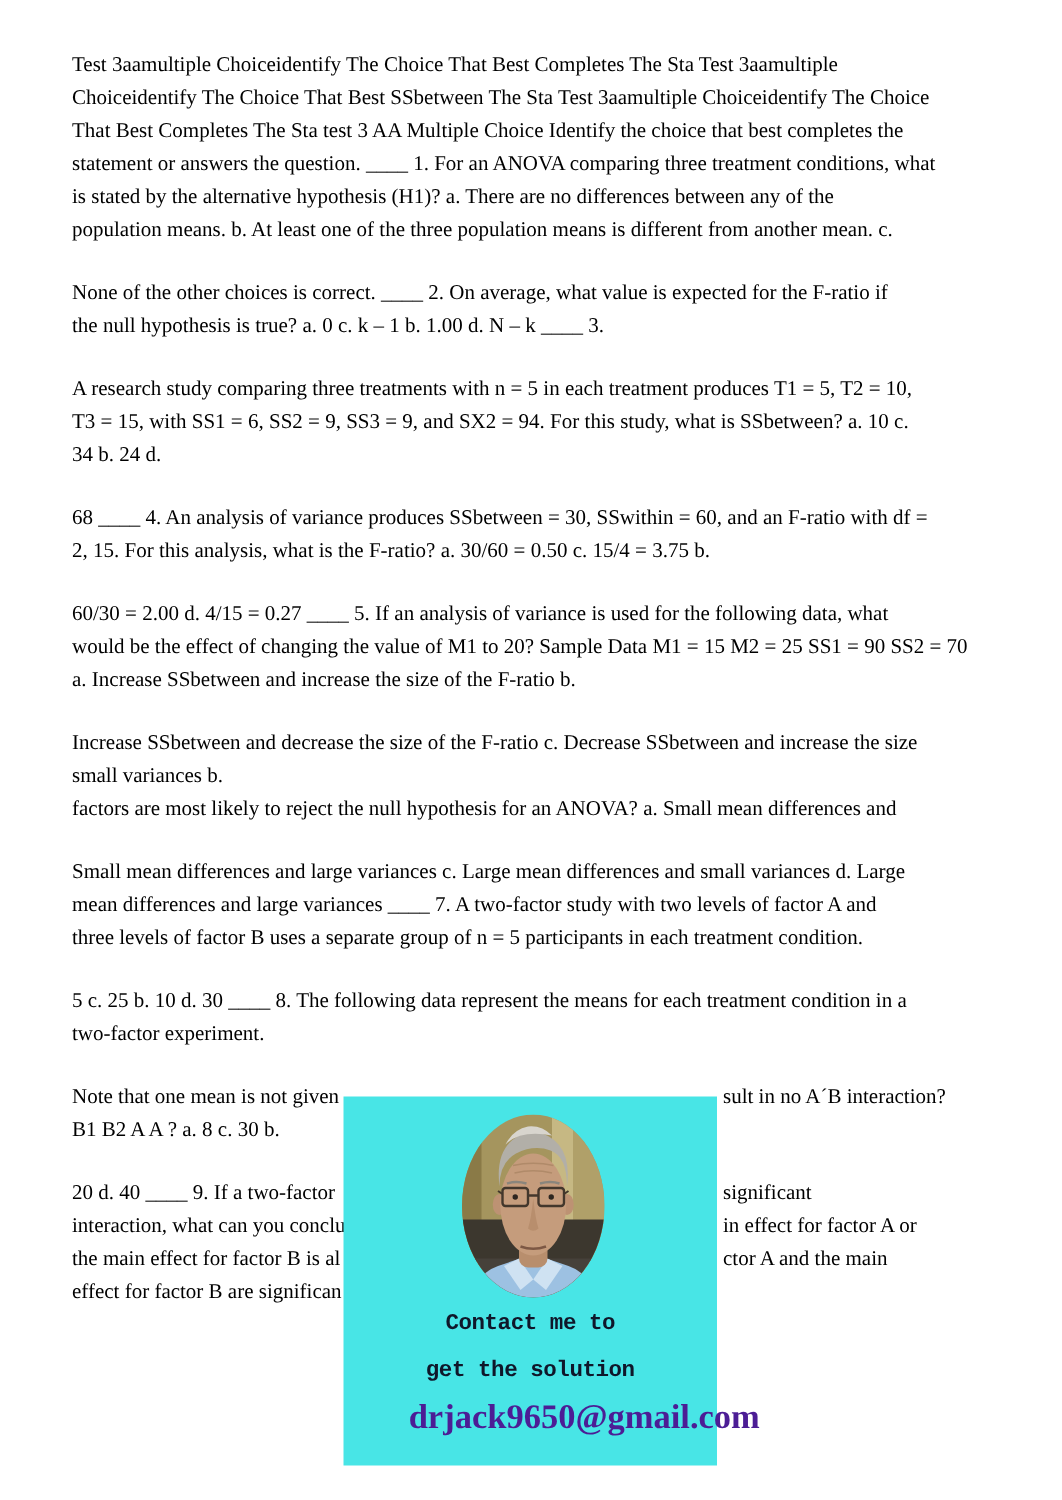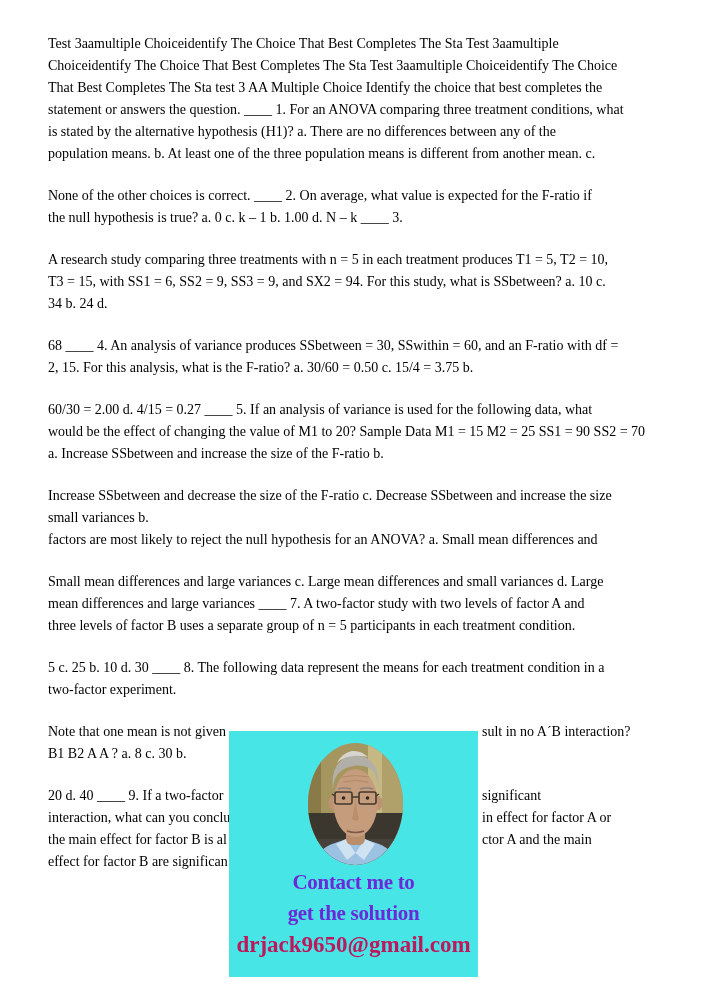--- a/index.html
+++ b/index.html
@@ -40,44 +40,45 @@
   }
   .photo {
     position: absolute;
     left: 79px; top: 12px;
     width: 95px; height: 122px;
   }
   .headline {
     position: absolute;
     left: 0; top: 136px;
     width: 100%;
-    font-family: Liberation Serif, serif;
+    font-family: Liberation Mono, monospace;
     font-weight: bold;
-    font-size: 21px;
+    font-size: 15px;
     line-height: 31px;
     letter-spacing: -0.3px;
-    color: #6d28d9;
+    color: #0f172a;
   }
   .email {
     position: absolute;
     left: 0; top: 201px;
     width: 100%;
     font-family: "Liberation Serif", serif;
     font-weight: bold;
     font-size: 23px;
-    color: #be185d;
+    color: #4c1d95;
+    padding-left: 36px;
   }
 </style>
 </head>
 <body>
 
 <div id="doc">
     <div class="para">
       <div class="line">Test 3aamultiple Choiceidentify The Choice That Best Completes The Sta Test 3aamultiple</div>
-      <div class="line">Choiceidentify The Choice That Best Completes The Sta Test 3aamultiple Choiceidentify The Choice</div>
+      <div class="line">Choiceidentify The Choice That Best SSbetween The Sta Test 3aamultiple Choiceidentify The Choice</div>
       <div class="line">That Best Completes The Sta test 3 AA Multiple Choice Identify the choice that best completes the</div>
       <div class="line">statement or answers the question. ____ 1. For an ANOVA comparing three treatment conditions, what</div>
       <div class="line">is stated by the alternative hypothesis (H1)? a. There are no differences between any of the</div>
       <div class="line">population means. b. At least one of the three population means is different from another mean. c.</div>
     </div>
     <div class="para">
       <div class="line">None of the other choices is correct. ____ 2. On average, what value is expected for the F-ratio if</div>
       <div class="line">the null hypothesis is true? a. 0 c. k – 1 b. 1.00 d. N – k ____ 3.</div>
     </div>
     <div class="para">

